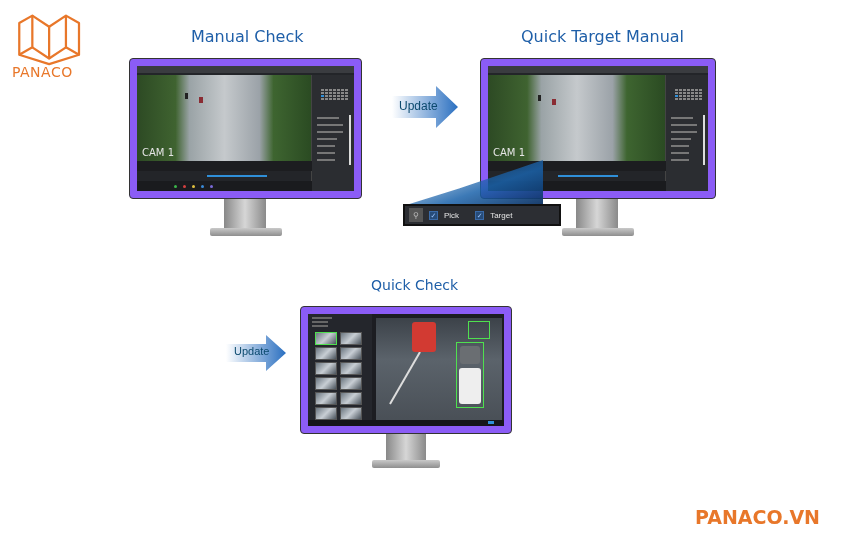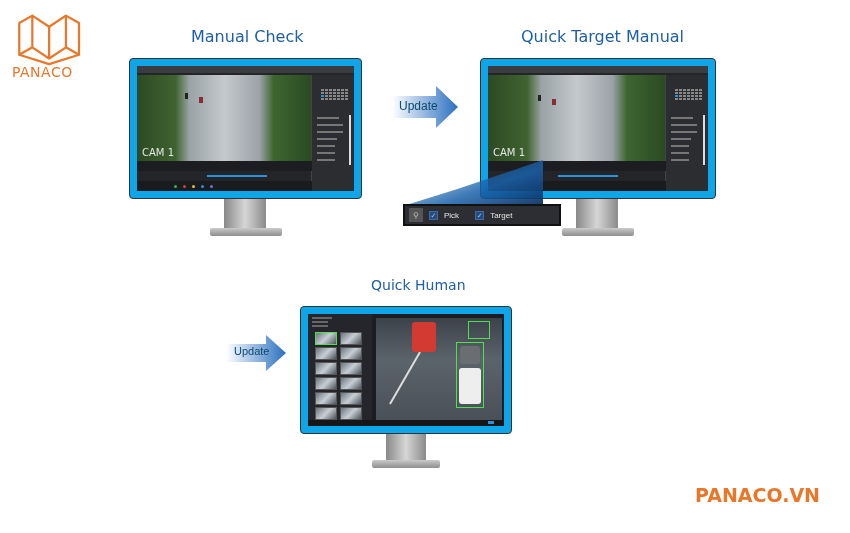--- a/index.html
+++ b/index.html
@@ -2,21 +2,21 @@
 <html><head>
 <meta charset="utf-8">
 <style>
   * { box-sizing: border-box; margin: 0; padding: 0; }
   body { width: 850px; height: 533px; background: #ffffff; position: relative; overflow: hidden; font-family: "Liberation Sans", sans-serif; }
   .abs { position: absolute; }
   .logo { left: 10px; top: 10px; width: 80px; height: 70px; }
   .logo-text { left: 12px; top: 64px; font-size: 14px; color: #e8772a; letter-spacing: 0.5px; font-family: "DejaVu Sans", sans-serif; }
   .title { color: #1f5fa8; font-size: 16px; font-family: "DejaVu Sans", sans-serif; white-space: nowrap; }
   .monitor { position: absolute; }
-  .bezel { position: absolute; background: #0ea5e9; border-radius: 4px; border: 1px solid #333; }
+  .bezel { position: absolute; background: #8b5cf6; border-radius: 4px; border: 1px solid #333; }
   .screen { position: absolute; left: 7px; top: 7px; right: 7px; bottom: 7px; background: #232529; overflow: hidden; }
   .stand { position: absolute; background: linear-gradient(90deg,#888,#d6d6d6 50%,#8a8a8a); }
   .foot { position: absolute; background: linear-gradient(180deg,#c9c9c9,#8e8e8e); border-radius: 2px; }
   .topbar { position: absolute; left: 0; right: 0; top: 0; height: 7px; background: #3a3c40; }
   .video { position: absolute; left: 0; top: 9px; background: linear-gradient(90deg,#2d4a24 0%,#3f6330 22%,#9aa3a6 30%,#c5c9cc 50%,#9ba2a8 70%,#3e6530 78%,#2a4a22 100%); }
   .cam-label { position: absolute; color: #e6e6e6; font-size: 10px; font-family: "DejaVu Sans", sans-serif; }
   .sidepanel { position: absolute; right: 0; top: 9px; bottom: 0; background: #2b2d31; border-left: 1px solid #444; }
   .cal-grid { position: absolute; display: grid; grid-template-columns: repeat(7, 3px); gap: 1px; }
   .cal-grid span { width: 3px; height: 2px; background: #888; display: block; }
   .list-line { position: absolute; height: 2px; background: #777; }
@@ -26,39 +26,39 @@
   .update-text { position: absolute; color: #0c4a6e; font-size: 12px; font-family: Liberation Sans, sans-serif; }
   .filter-bar { left: 403px; top: 204px; width: 158px; height: 22px; background: #2c2e33; border: 2px solid #111; display: flex; align-items: center; padding-left: 4px; gap: 6px; }
   .filter-icon { width: 14px; height: 14px; background: #555; display: flex; align-items: center; justify-content: center; color: #bbb; font-size: 8px; }
   .chk { width: 9px; height: 9px; background: #274c7a; border: 1px solid #3a6aa8; display: inline-block; color: #9cc4ff; font-size: 7px; line-height: 7px; text-align: center; }
   .filter-label { color: #e4e4e4; font-size: 8px; }
   .beam { left: 403px; top: 160px; width: 140px; height: 46px; background: linear-gradient(160deg, rgba(14,60,120,0.0) 0%, rgba(26,98,170,0.85) 60%, rgba(12,48,96,0.95) 100%); clip-path: polygon(100% 0, 100% 100%, 0 100%, 40% 62%); }
   .thumb { position: absolute; width: 22px; height: 13px; background: linear-gradient(135deg,#6b7680,#c8ced4 50%,#4a535c); border: 1px solid #555; }
   .pick-video { position: absolute; background: linear-gradient(180deg,#3c4249 0%,#5b636b 40%,#494f56 100%); }
   .car { position: absolute; border-radius: 3px; }
   .box { position: absolute; border: 1px solid #4fe04f; }
-  .brand { right: 30px; top: 484px; color: #e8772a; font-size: 19px; font-weight: bold; font-family: "DejaVu Sans", sans-serif; }
+  .brand { right: 30px; top: 506px; color: #e8772a; font-size: 19px; font-weight: bold; font-family: "DejaVu Sans", sans-serif; }
 </style>
 </head>
 <body>
 
 <svg class="abs logo" viewBox="0 0 80 60" style="left:12px;top:10px;width:78px;height:56px;">
   <g fill="none" stroke="#e8772a" stroke-width="2.4" stroke-linejoin="round">
     <path d="M6 14 L20 6 L20 40 L6 48 Z"></path>
     <path d="M20 6 L38 18 L38 52 L20 40"></path>
     <path d="M38 18 L56 6 L56 40 L38 52"></path>
     <path d="M56 6 L70 14 L70 48 L56 40"></path>
     <path d="M6 48 L38 58 L70 48"></path>
   </g>
 </svg>
 <div class="abs logo-text">PANACO</div>
 
 <div class="abs title" style="left:191px;top:27px;">Manual Check</div>
 <div class="abs title" style="left:521px;top:27px;">Quick Target Manual</div>
-<div class="abs title" style="left:371px;top:277px;font-size:14px;">Quick Human</div>
+<div class="abs title" style="left:371px;top:277px;font-size:14px;">Quick Check</div>
 
 <div class="monitor" style="left:129px;top:58px;width:233px;height:184px;">
   <div class="bezel" style="left:0;top:0;width:233px;height:141px;">
     <div class="screen">
       <div class="topbar"></div>
       <div class="video" style="width:175px;height:86px;">
         <div style="position:absolute;left:48px;top:18px;width:3px;height:6px;background:#222;"></div>
         <div style="position:absolute;left:62px;top:22px;width:4px;height:6px;background:#8a2c33;"></div>
         <div class="cam-label" style="left:5px;bottom:3px;">CAM 1</div>
       </div>

